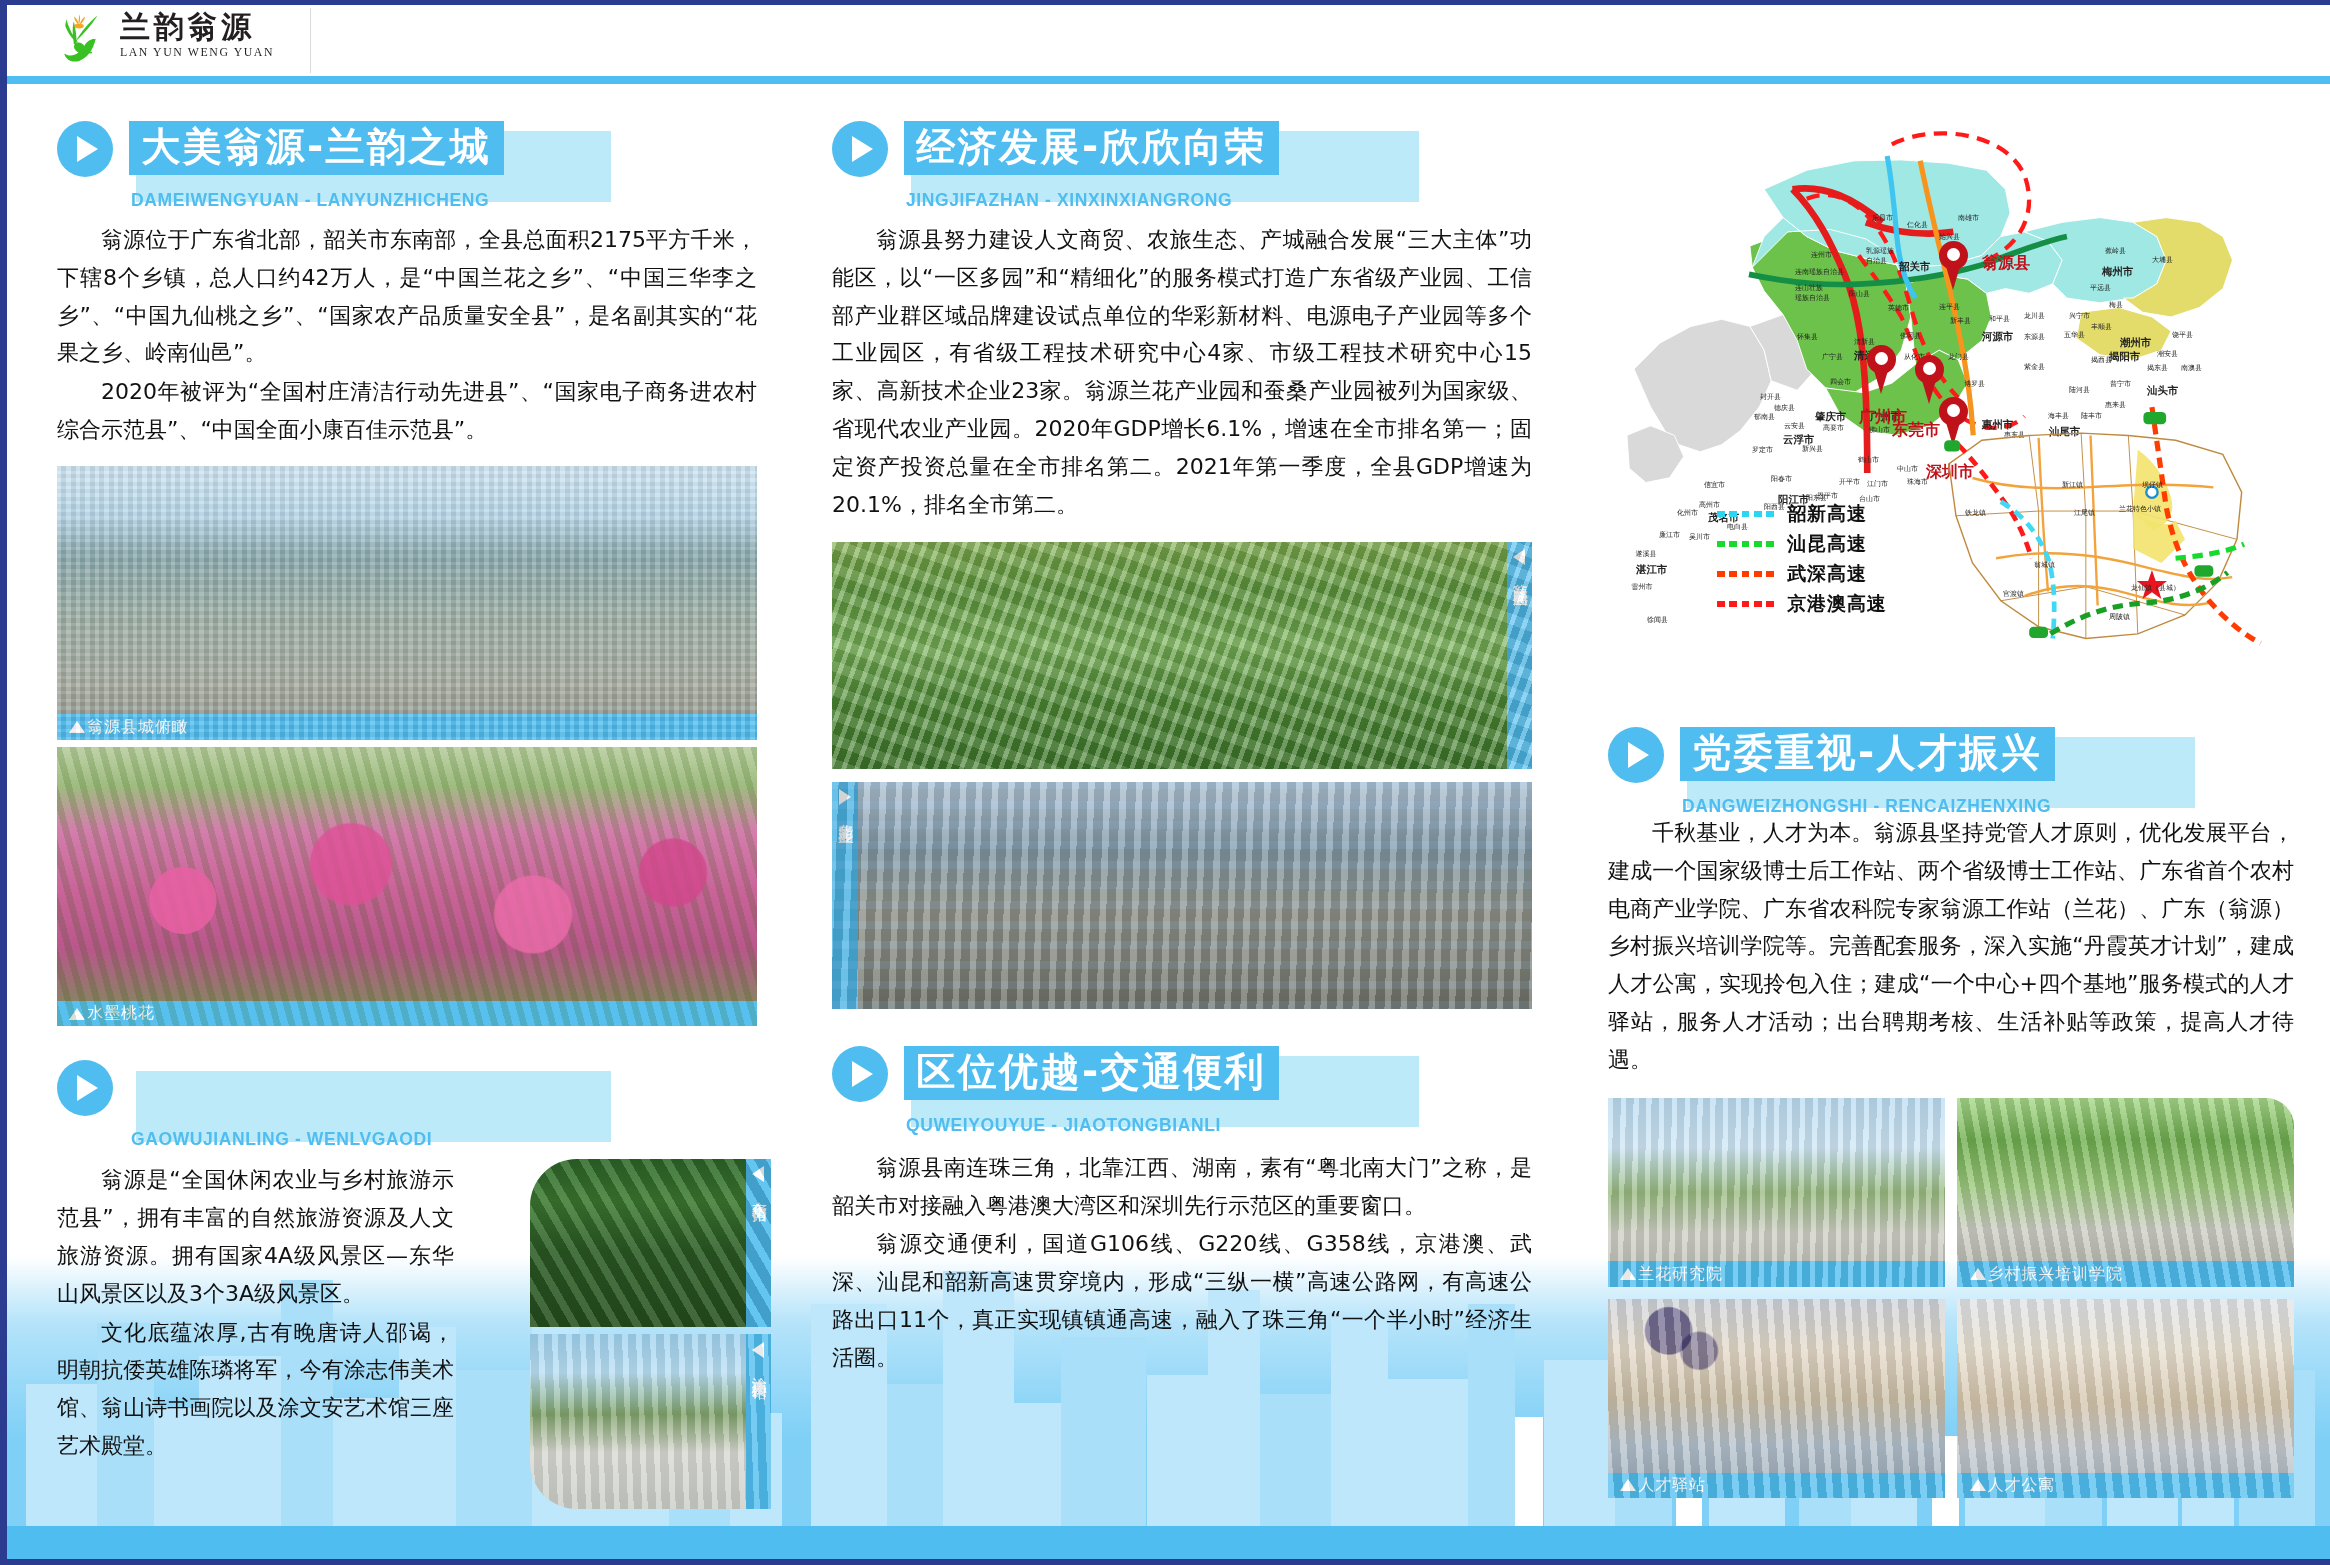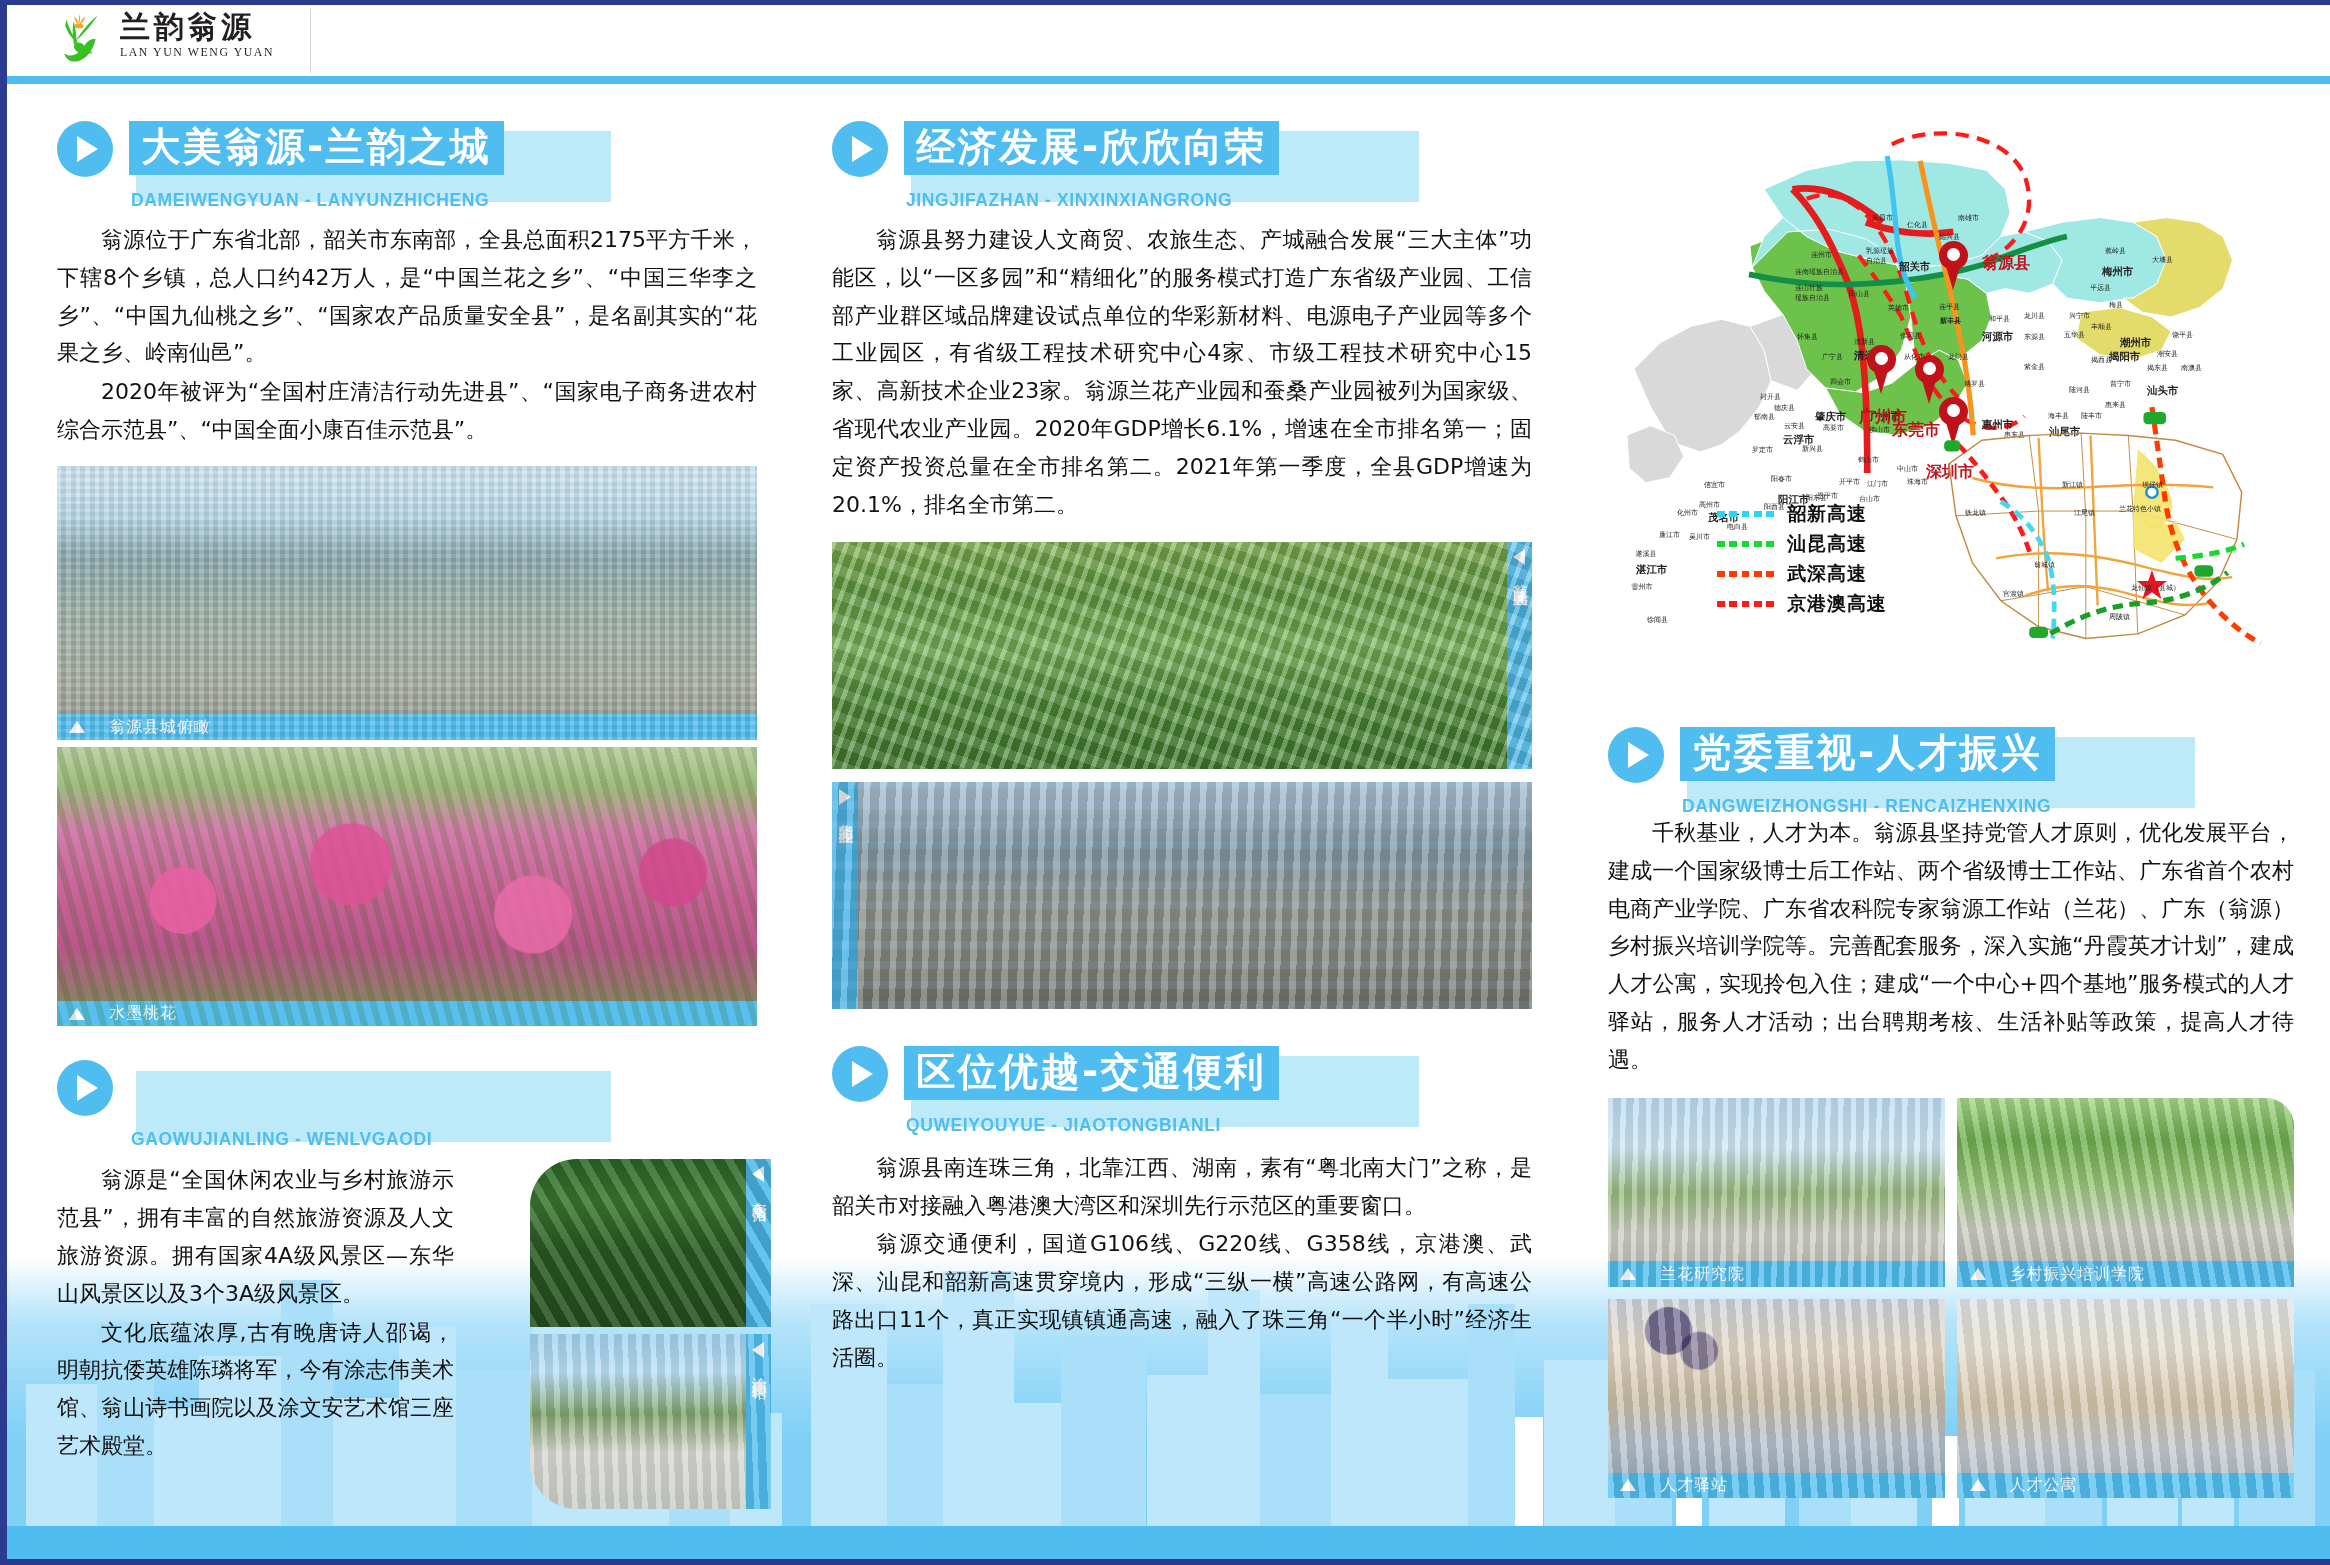--- a/index.html
+++ b/index.html
@@ -80,21 +80,21 @@
     font-family:"DejaVu Sans","Liberation Sans",sans-serif;
     font-size:22px;line-height:1.72;color:#111111;
     text-indent:2em;text-align:justify;text-justify:inter-ideograph;
     margin:0 0 0.9px 0;
   }
 
   
   .photo{position:relative;overflow:hidden;}
   .cap-h{
     position:absolute;left:0;bottom:0;width:100%;height:25.5px;background:#4fbdef;
-    display:flex;align-items:center;gap:24px;padding-left:12.3px;box-sizing:border-box;
+    display:flex;align-items:center;gap:2px;padding-left:12.3px;box-sizing:border-box;
   }
   .cap-h .ar{width:0;height:0;border-left:8px solid transparent;border-right:8px solid transparent;border-bottom:12.3px solid #fff;}
   .cap-h .tx{color:#fff;font-size:16px;letter-spacing:0.9px;font-family:"DejaVu Sans",sans-serif;}
   .cap-v{
     position:absolute;top:0;width:25.5px;height:100%;background:#4fbdef;
     display:flex;flex-direction:column;align-items:center;padding-top:7.6px;box-sizing:border-box;
   }
   .cap-v.right{right:0;}
   .cap-v.left{left:0;}
   .cap-v .ar-l{width:0;height:0;border-top:8px solid transparent;border-bottom:8px solid transparent;border-right:12.3px solid #fff;margin-bottom:6.6px;}
@@ -378,21 +378,21 @@
       <div class="maplabel" style="left:350px;top:109px;">南雄市</div>
       <div class="maplabel" style="left:203px;top:146px;">连州市</div>
       <div class="maplabel" style="left:258px;top:142px;">乳源瑶族<br>自治县</div>
       <div class="maplabel" style="left:331px;top:128px;">始兴县</div>
       <div class="maplabel big" style="left:291px;top:156px;">韶关市</div>
       <div class="maplabel" style="left:187px;top:163px;">连南瑶族自治县</div>
       <div class="maplabel" style="left:187px;top:179px;">连山壮族<br>瑶族自治县</div>
       <div class="maplabel" style="left:241px;top:185px;">阳山县</div>
       <div class="maplabel" style="left:280px;top:199px;">英德市</div>
       <div class="maplabel" style="left:331px;top:198px;">连平县</div>
-      <div class="maplabel" style="left:332px;top:212px;font-weight:bold;">新丰县</div>
+      <div class="maplabel" style="left:342px;top:212px;">新丰县</div>
       <div class="maplabel" style="left:381px;top:210px;">和平县</div>
       <div class="maplabel" style="left:416px;top:207px;">龙川县</div>
       <div class="maplabel big" style="left:374px;top:226px;">河源市</div>
       <div class="maplabel" style="left:416px;top:228px;">东源县</div>
       <div class="maplabel" style="left:292px;top:227px;">佛冈县</div>
       <div class="maplabel" style="left:246px;top:233px;">清新县</div>
       <div class="maplabel" style="left:189px;top:228px;">怀集县</div>
       <div class="maplabel" style="left:214px;top:248px;">广宁县</div>
       <div class="maplabel" style="left:222px;top:273px;">四会市</div>
       <div class="maplabel big" style="left:246px;top:245px;">清远市</div>

